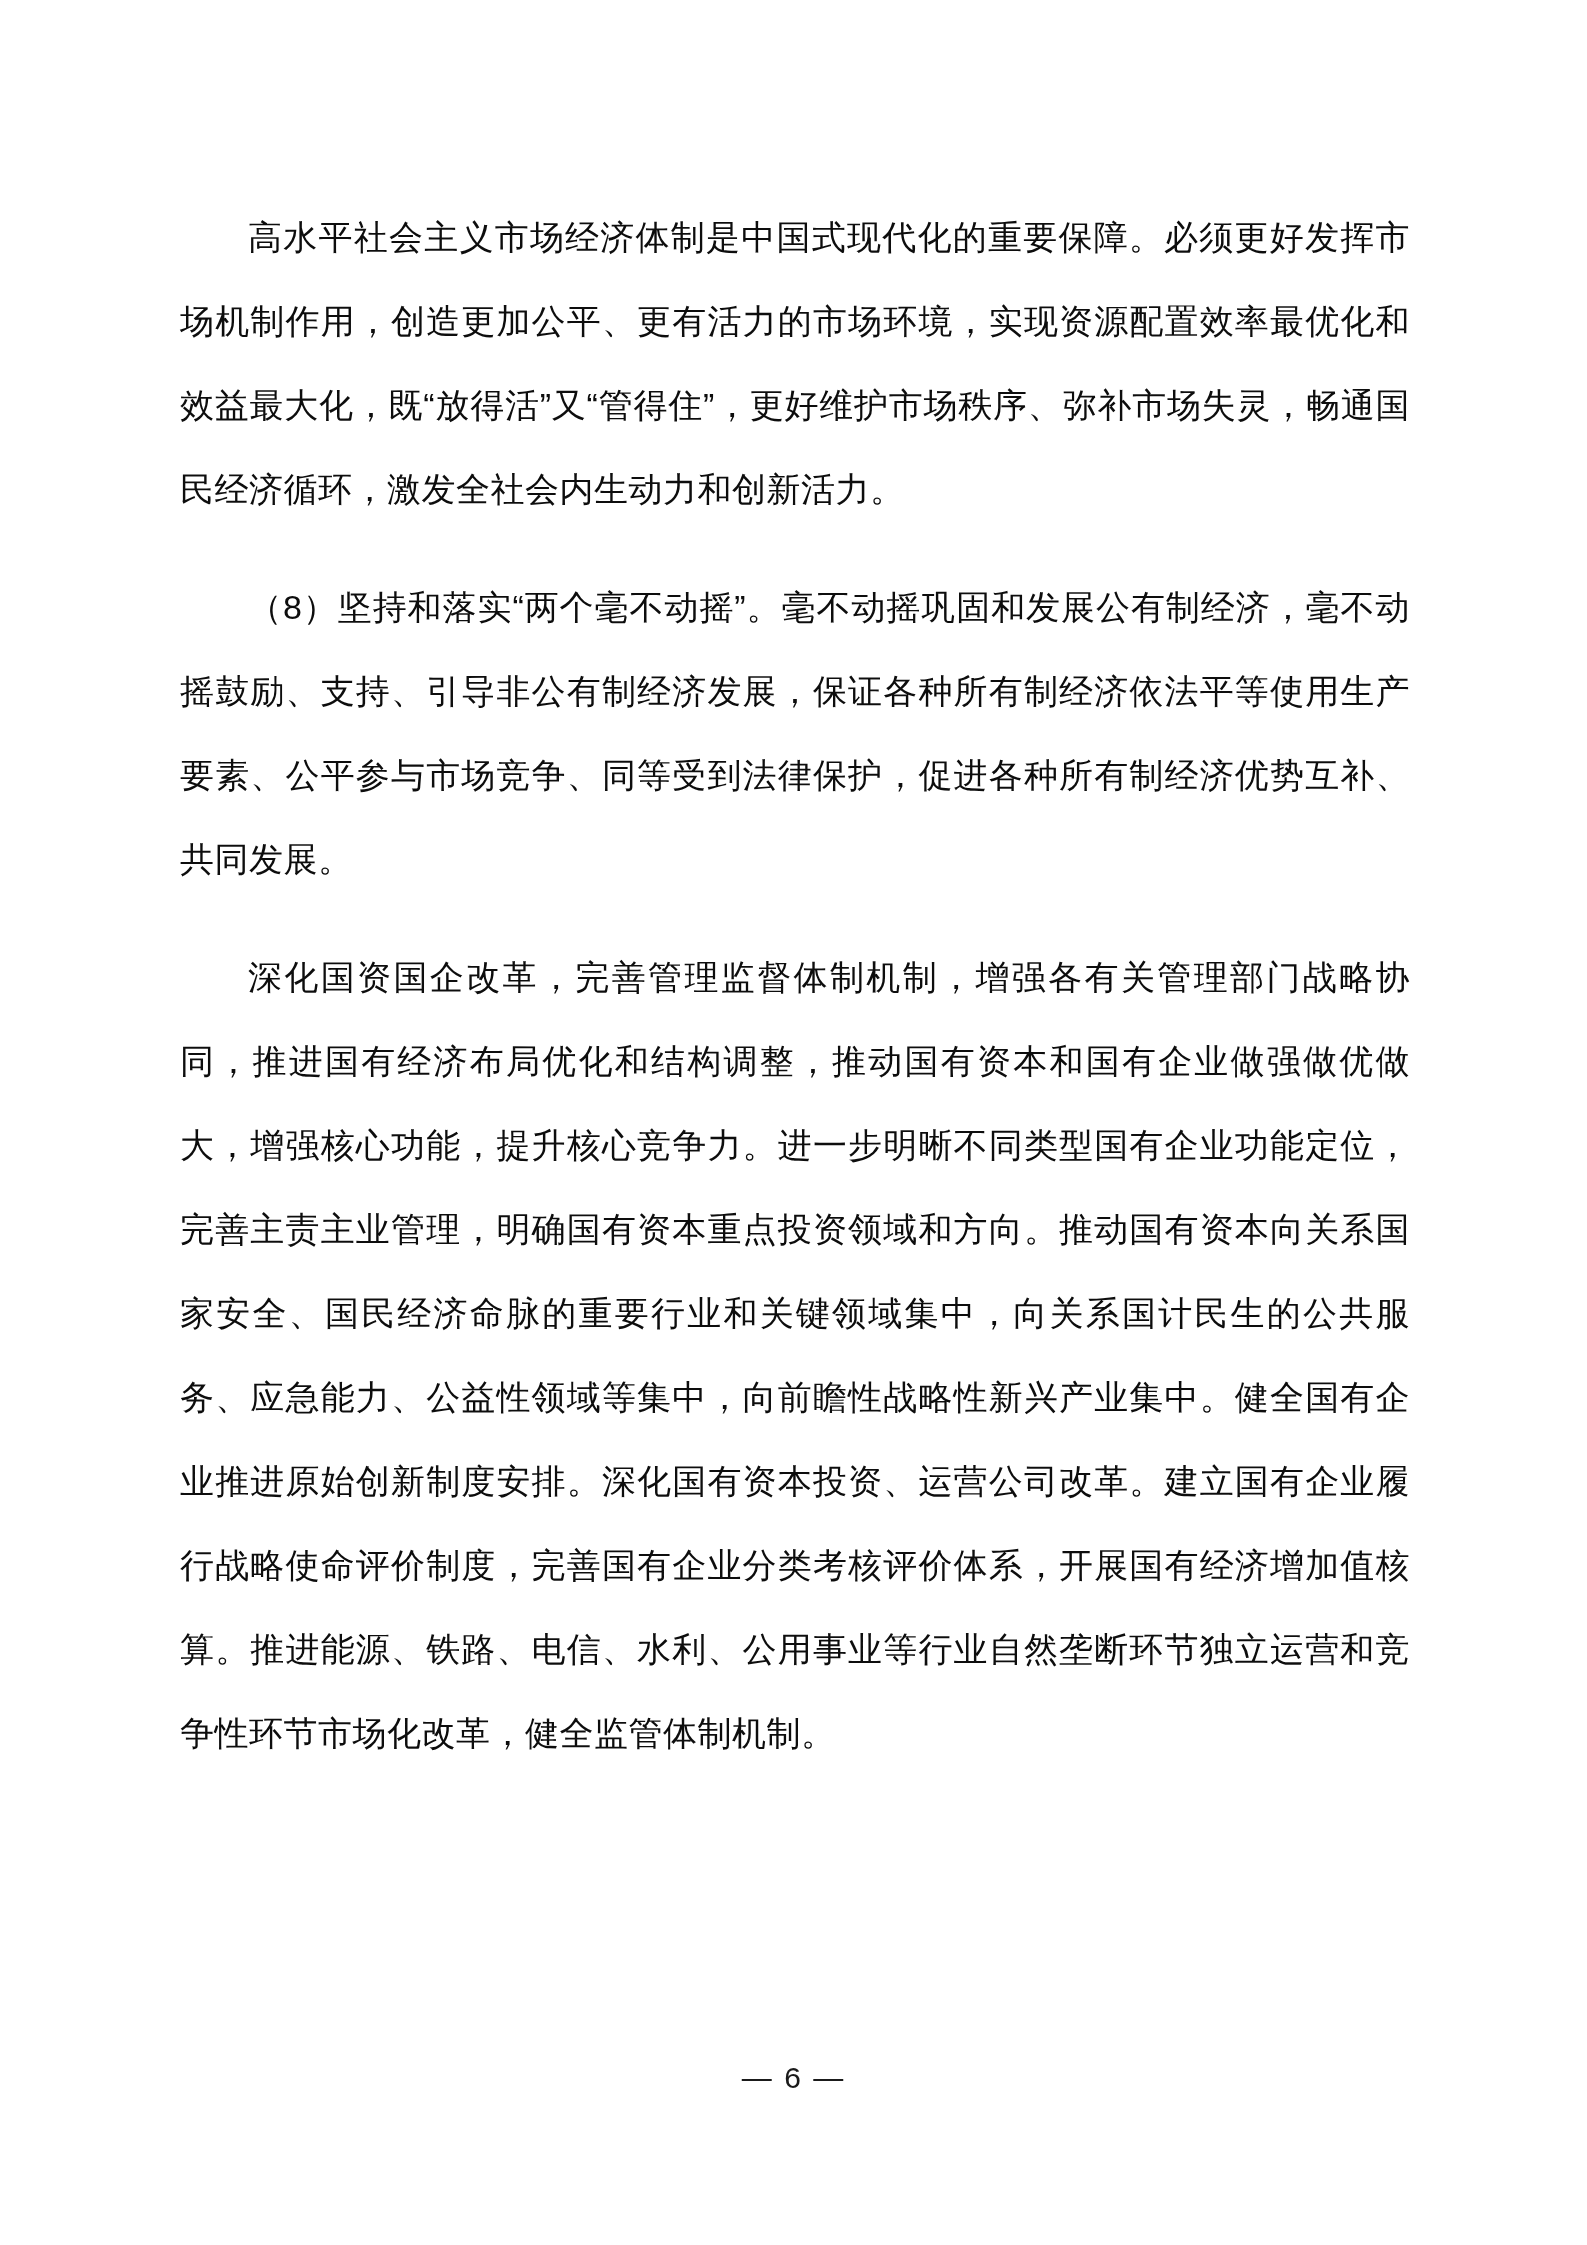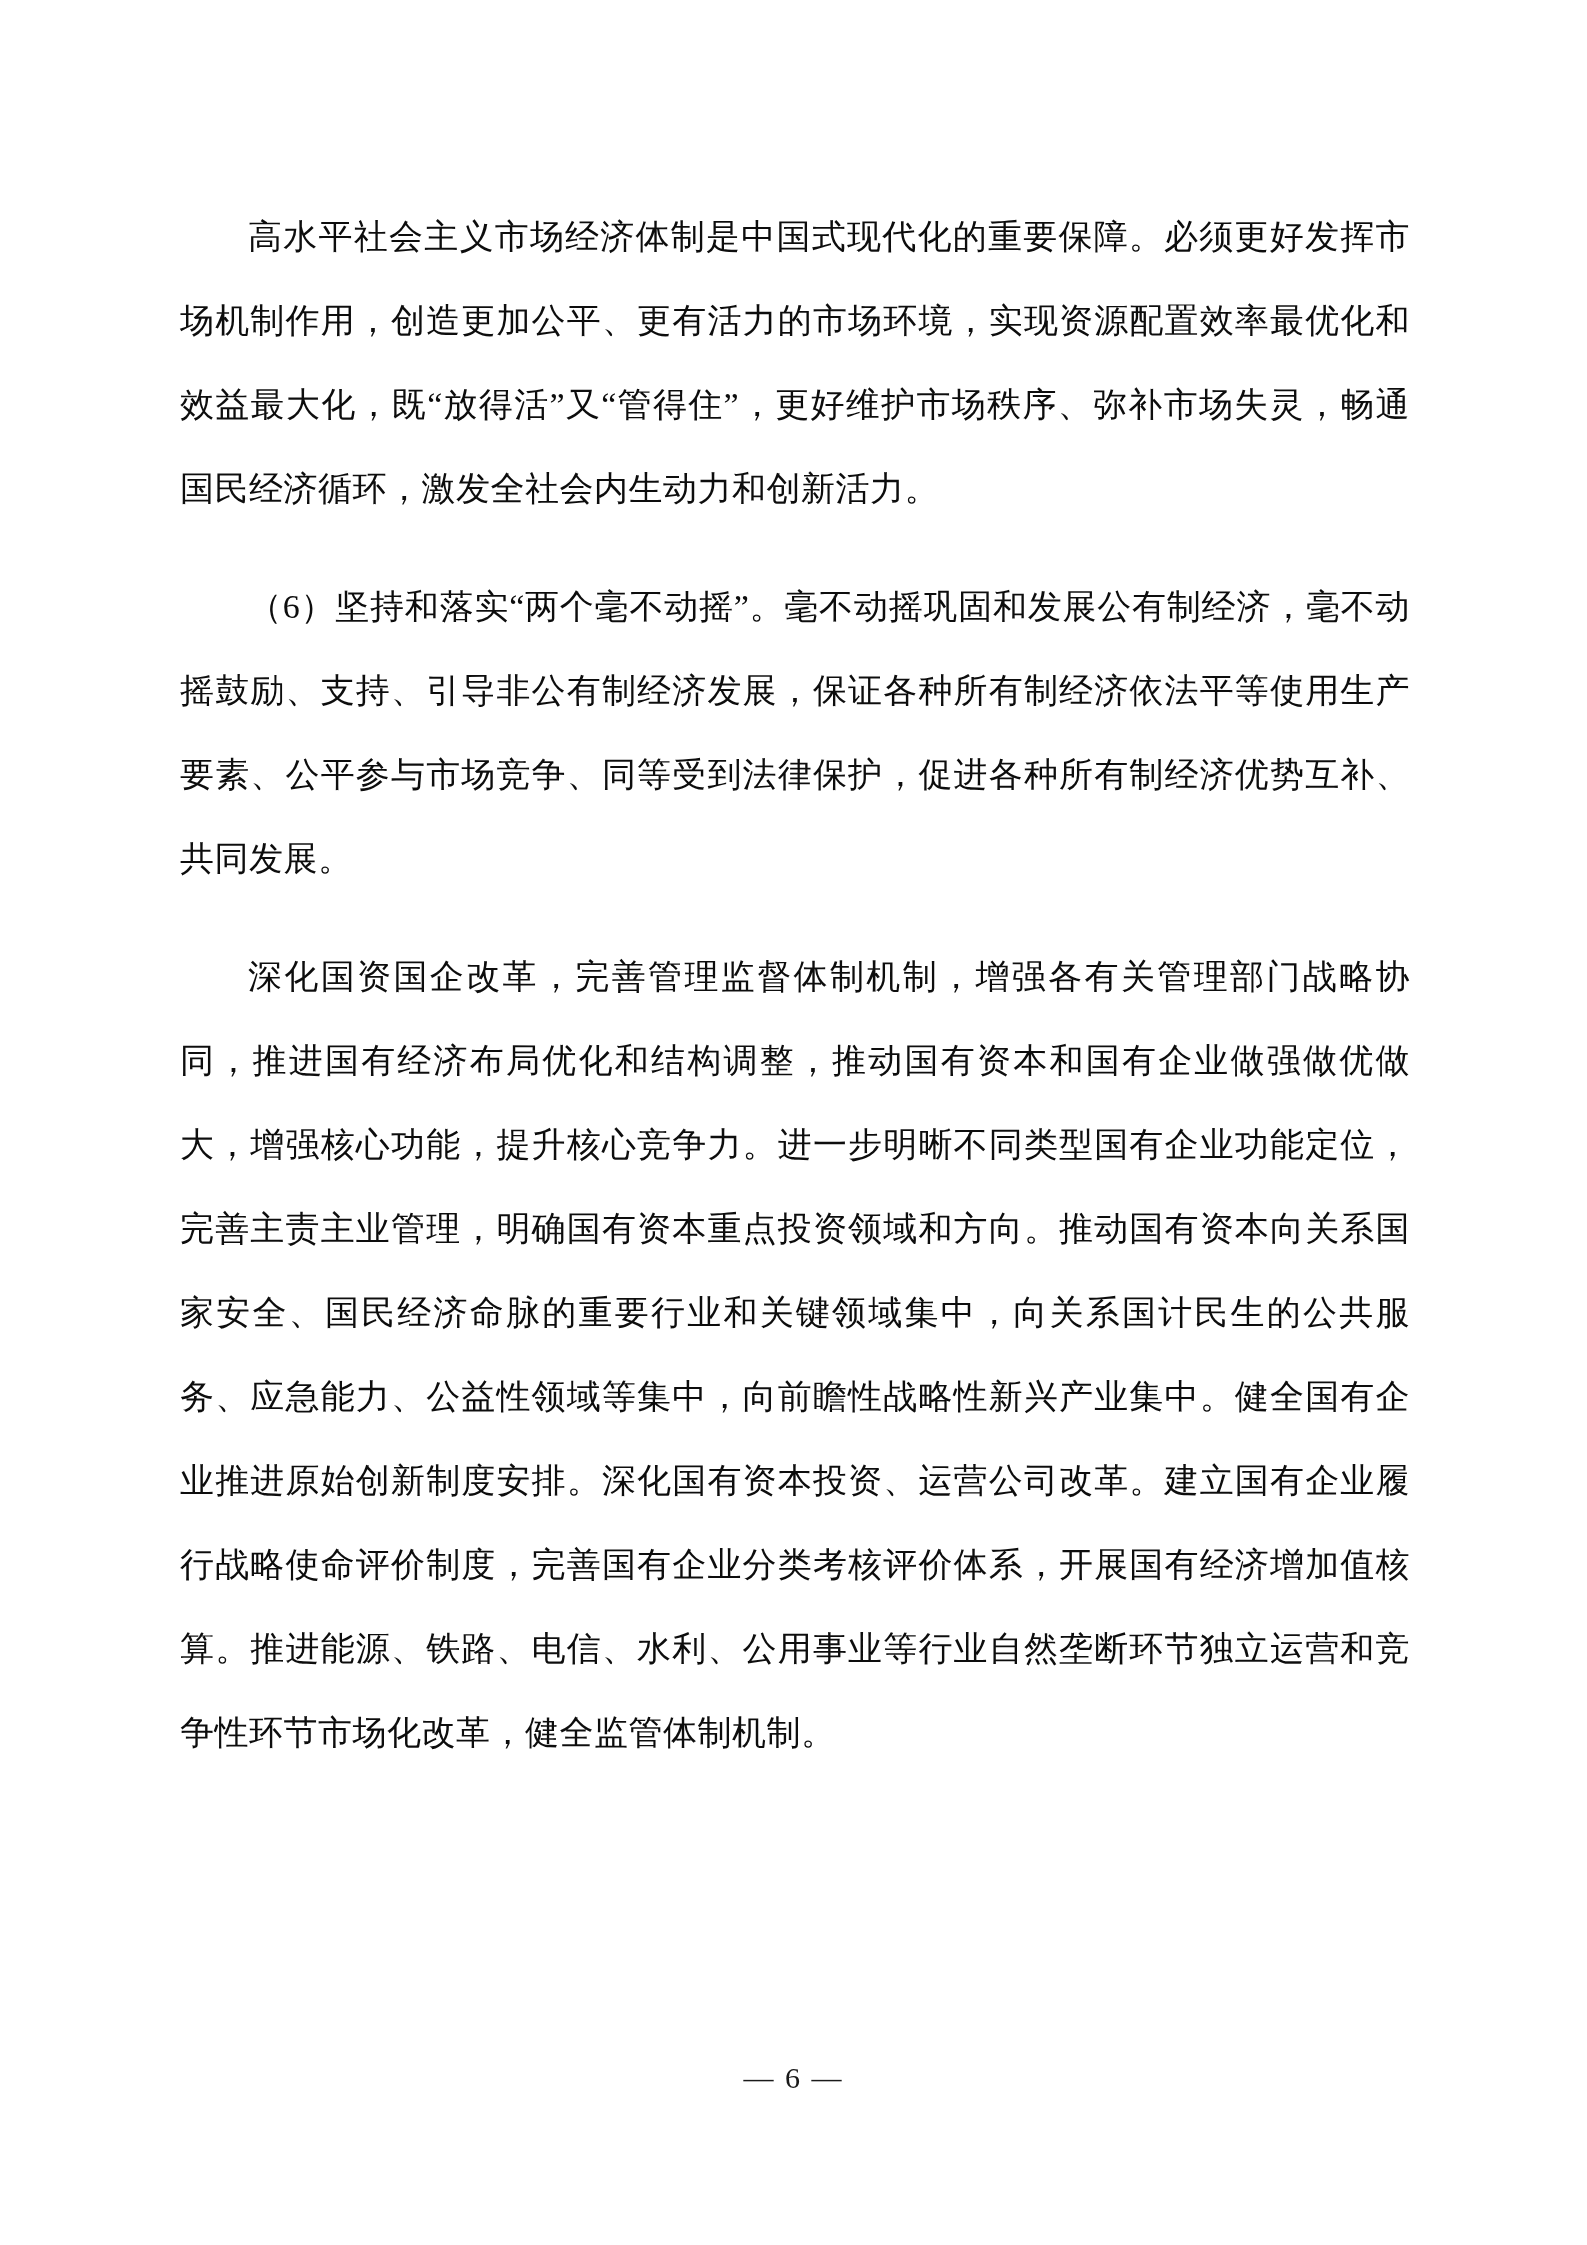--- a/index.html
+++ b/index.html
@@ -6,21 +6,21 @@
     margin: 0;
     padding: 0;
     background: #ffffff;
   }
   .page {
     position: relative;
     width: 1587px;
     height: 2245px;
     background: #ffffff;
     color: #000000;
-    font-family: Liberation Serif, serif;
+    font-family: Liberation Sans, sans-serif;
     overflow: hidden;
   }
   .content {
     position: absolute;
     top: 195px;
     left: 180px;
     width: 1230px;
   }
   .content p {
     margin: 0 0 34px 0;
@@ -43,17 +43,17 @@
     letter-spacing: 2px;
     color: #1a1a1a;
   }
 </style>
 </head>
 <body>
 
 <div class="page">
   <div class="content">
     <p>高水平社会主义市场经济体制是中国式现代化的重要保障。必须更好发挥市场机制作用，创造更加公平、更有活力的市场环境，实现资源配置效率最优化和效益最大化，既“放得活”又“管得住”，更好维护市场秩序、弥补市场失灵，畅通国民经济循环，激发全社会内生动力和创新活力。</p>
-    <p>（6）坚持和落实“两个毫不动摇”。毫不动摇巩固和发展公有制经济，毫不动摇鼓励、支持、引导非公有制经济发展，保证各种所有制经济依法平等使用生产要素、公平参与市场竞争、同等受到法律保护，促进各种所有制经济优势互补、共同发展。</p>
+    <p>（8）坚持和落实“两个毫不动摇”。毫不动摇巩固和发展公有制经济，毫不动摇鼓励、支持、引导非公有制经济发展，保证各种所有制经济依法平等使用生产要素、公平参与市场竞争、同等受到法律保护，促进各种所有制经济优势互补、共同发展。</p>
     <p>深化国资国企改革，完善管理监督体制机制，增强各有关管理部门战略协同，推进国有经济布局优化和结构调整，推动国有资本和国有企业做强做优做大，增强核心功能，提升核心竞争力。进一步明晰不同类型国有企业功能定位，完善主责主业管理，明确国有资本重点投资领域和方向。推动国有资本向关系国家安全、国民经济命脉的重要行业和关键领域集中，向关系国计民生的公共服务、应急能力、公益性领域等集中，向前瞻性战略性新兴产业集中。健全国有企业推进原始创新制度安排。深化国有资本投资、运营公司改革。建立国有企业履行战略使命评价制度，完善国有企业分类考核评价体系，开展国有经济增加值核算。推进能源、铁路、电信、水利、公用事业等行业自然垄断环节独立运营和竞争性环节市场化改革，健全监管体制机制。</p>
   </div>
   <div class="footer">— 6 —</div>
 </div>
 
 </body></html>

